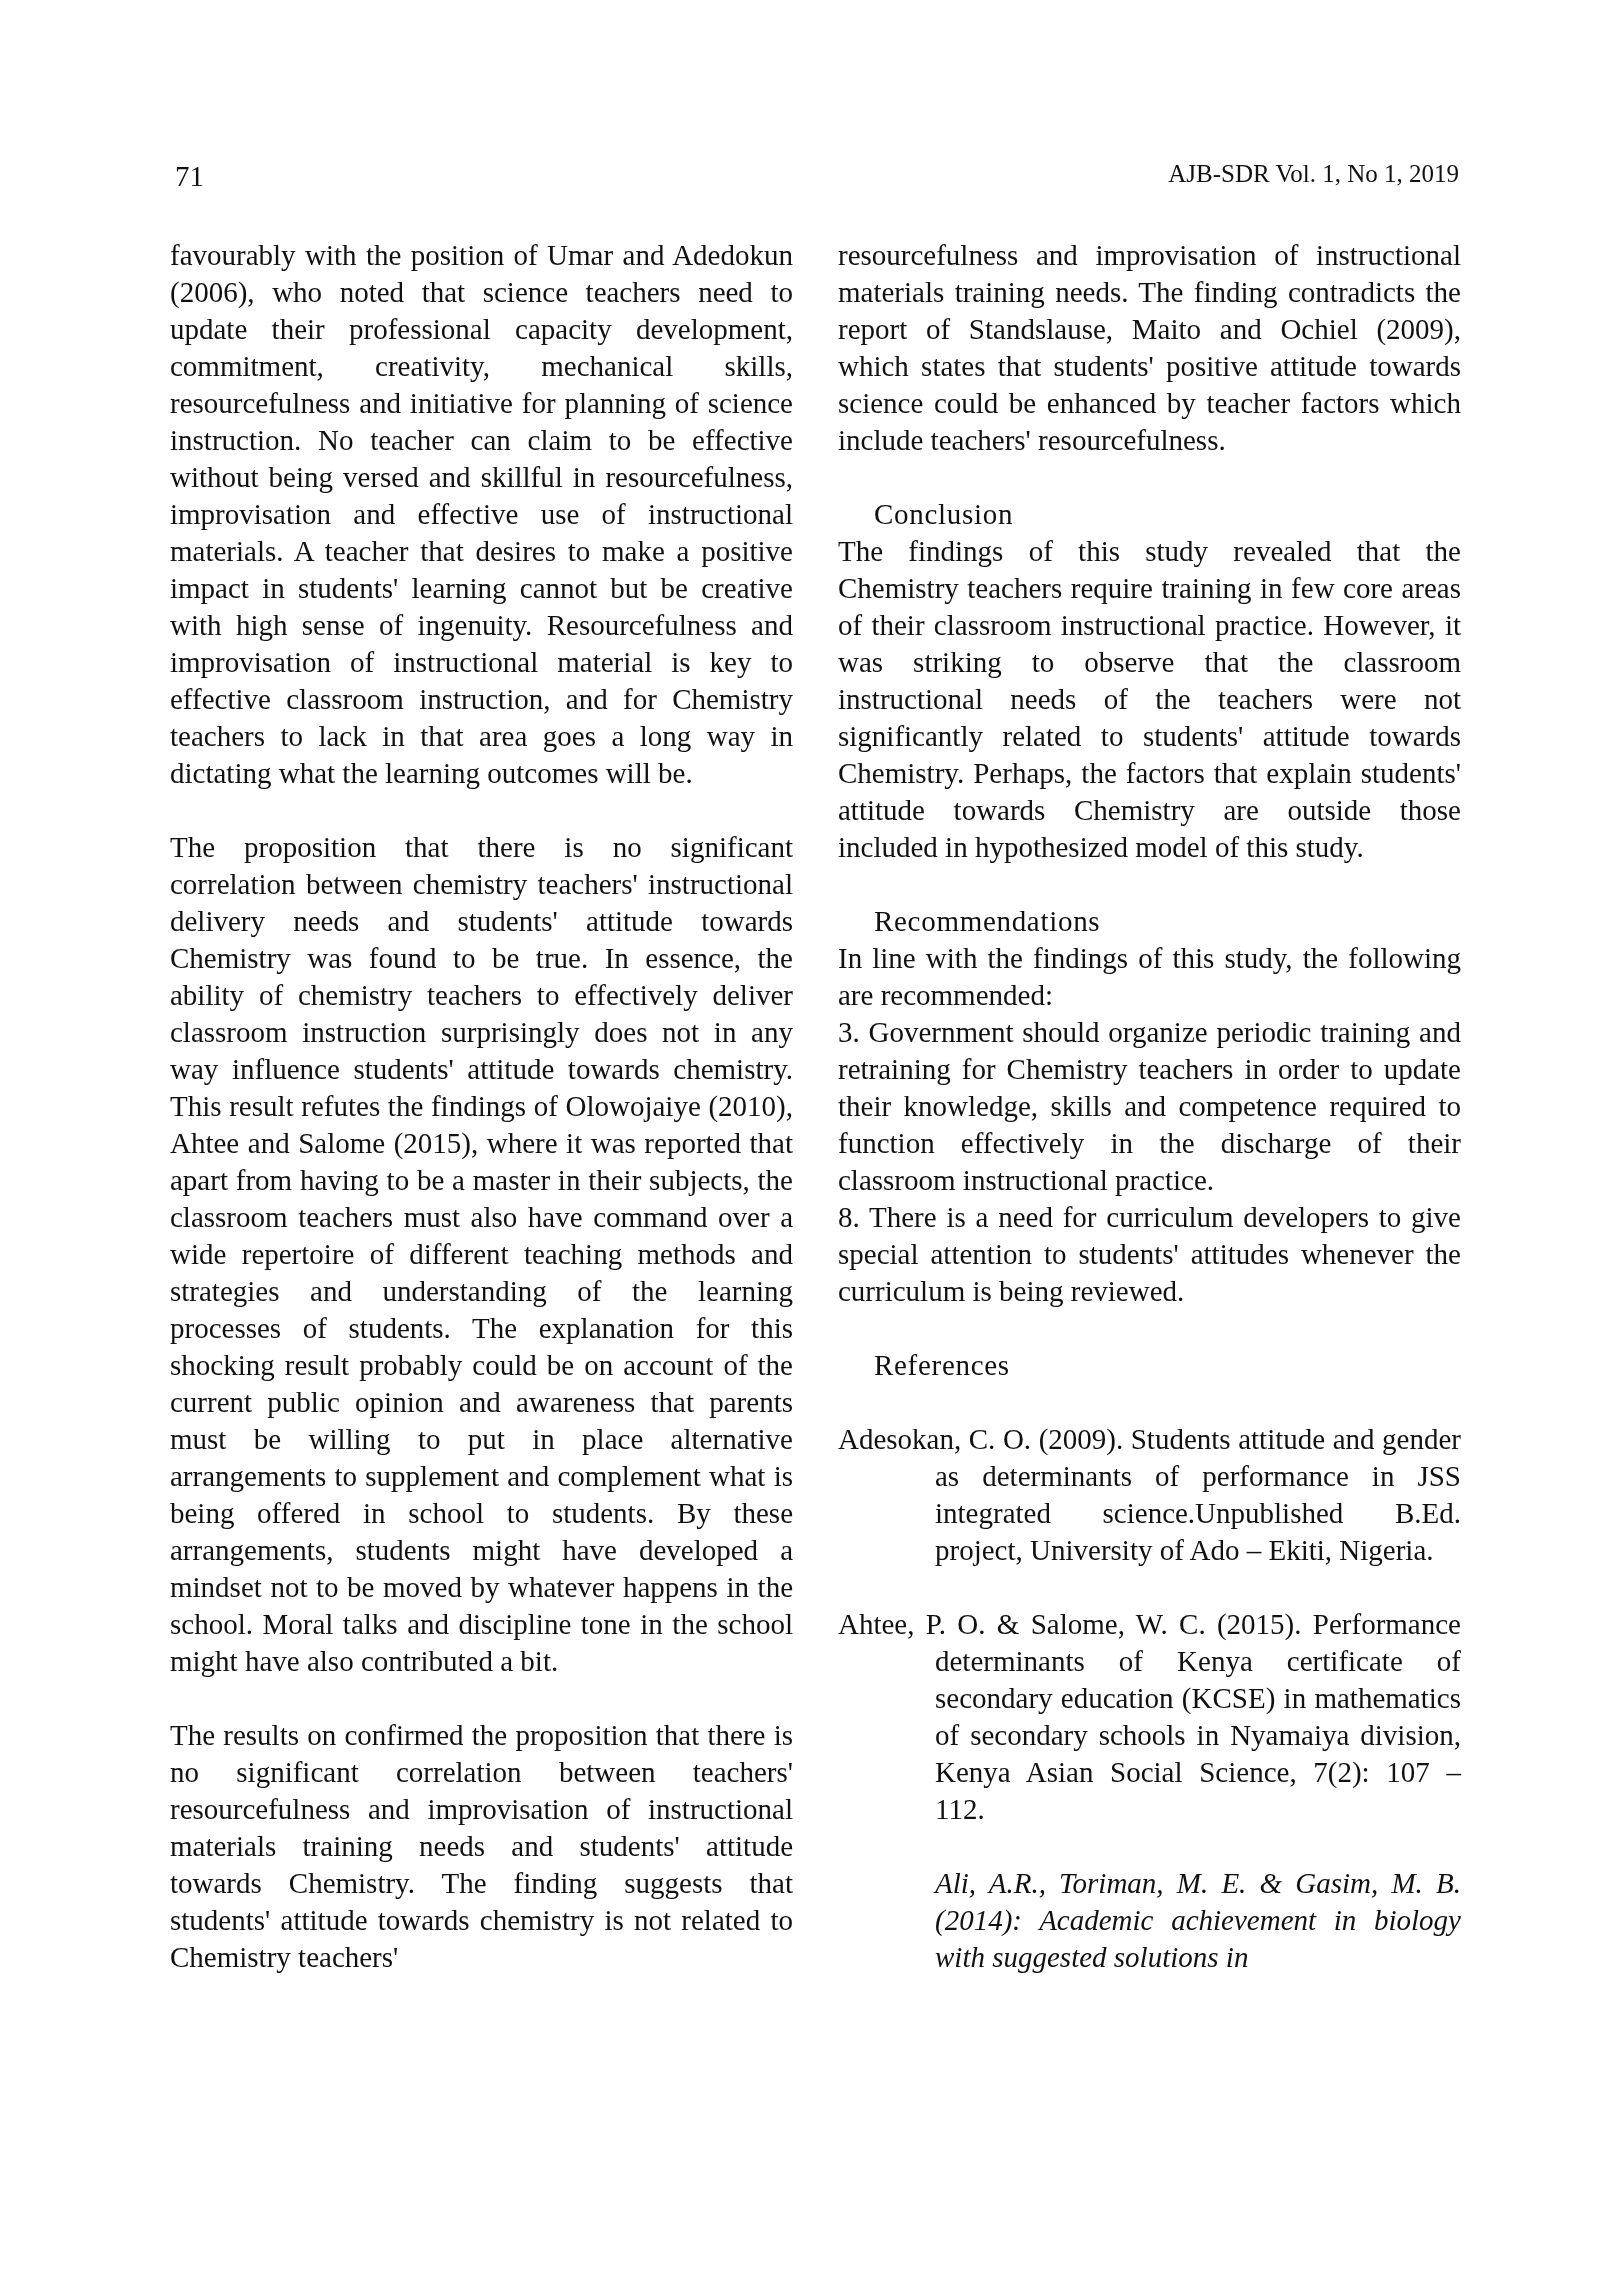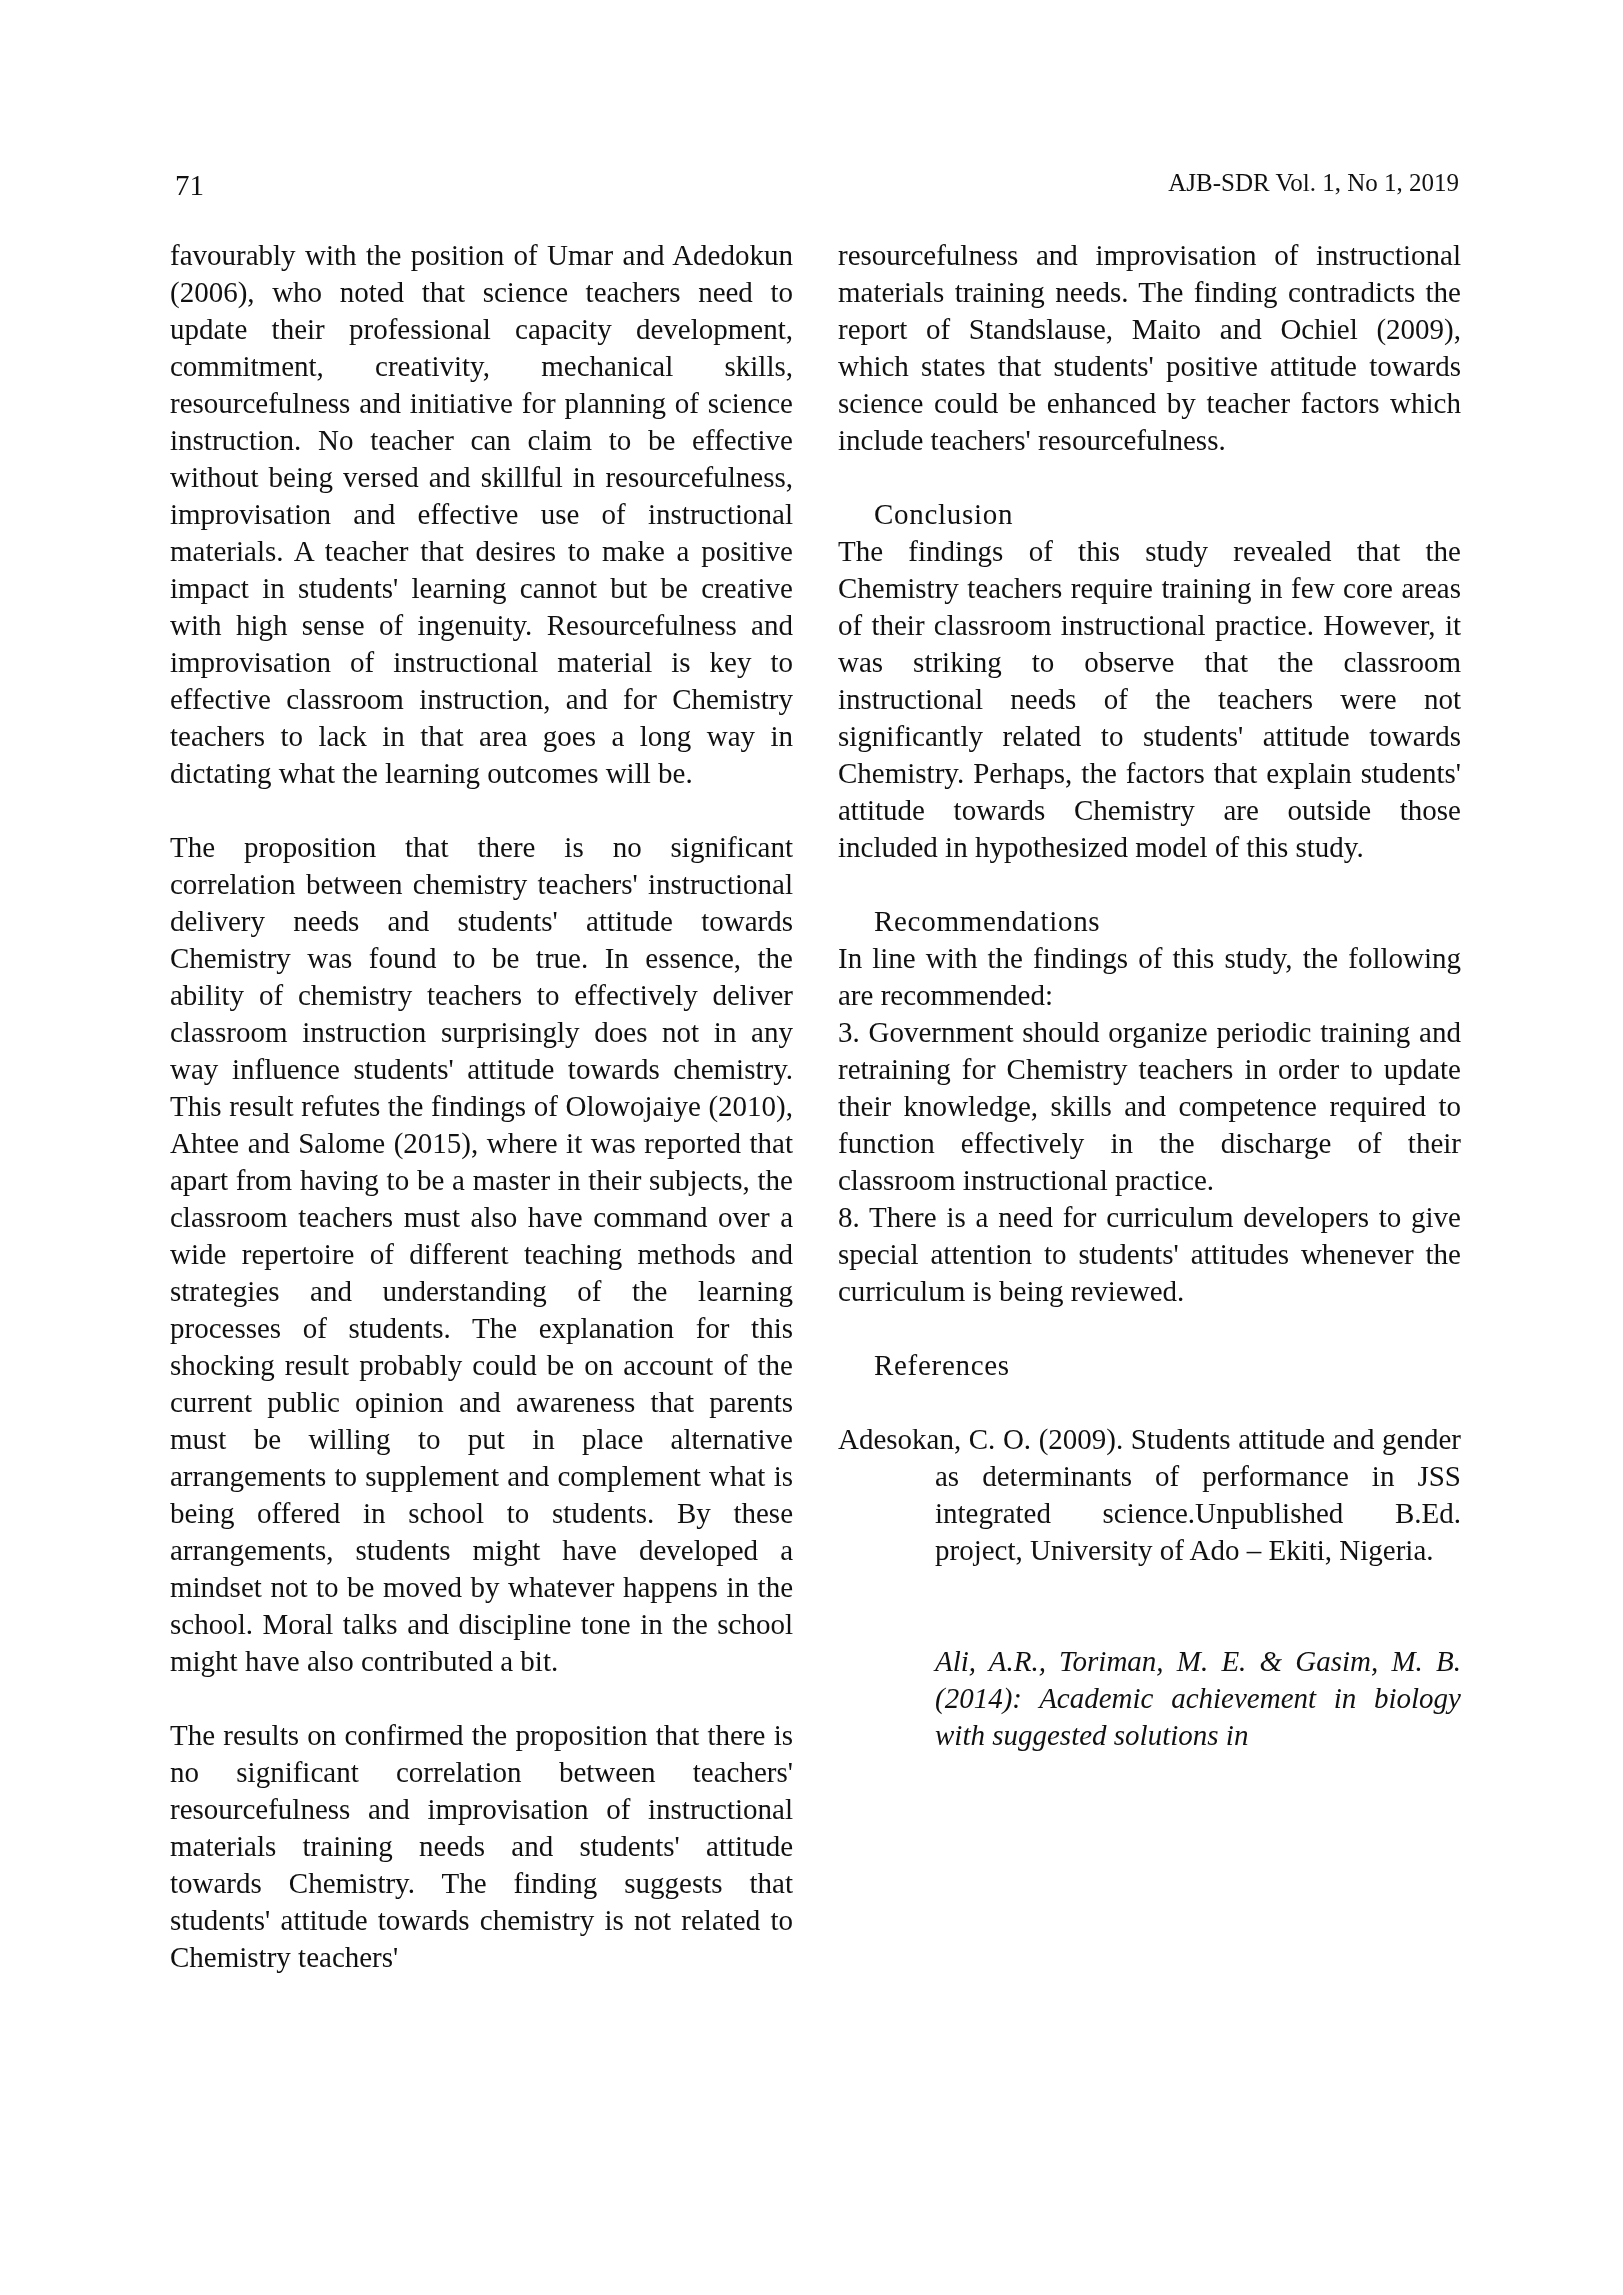--- a/index.html
+++ b/index.html
@@ -1,18 +1,18 @@
 <!DOCTYPE html>
 <html style="font-size:10.5px"><head>
 <meta charset="utf-8">
 <style>
   html, body { margin: 0; padding: 0; background: #ffffff; }
   body { width: 1623px; height: 2295px; position: relative; overflow: hidden;
          font-family: "Liberation Serif", "DejaVu Serif", serif; color: #111; }
-  .running-head { position: absolute; top: 169px; font-size: 25px; }
+  .running-head { position: absolute; top: 160px; font-size: 25px; }
   #page-number { left: 175px; font-size: 29px; }
   #journal-ref { right: 164px; }
   .col { position: absolute; top: 237px; width: 623px; font-size: 29px; line-height: 37px; text-align: justify; }
   #col-left { left: 170px; }
   #col-right { left: 838px; }
   p { margin: 0; }
   .gap { height: 37px; }
   .heading { letter-spacing: 0.7px; margin-left: 36px; }
   .ref { padding-left: 97px; text-indent: -97px; }
   .ref-cont { padding-left: 97px; font-style: italic; }
@@ -39,16 +39,17 @@
   <div class="gap"></div>
   <p class="heading">Recommendations</p>
   <p>In line with the findings of this study, the following are recommended:</p>
   <p>3. Government should organize periodic training and retraining for Chemistry teachers in order to update their knowledge, skills and competence required to function effectively in the discharge of their classroom instructional practice.</p>
   <p>8. There is a need for curriculum developers to give special attention to students' attitudes whenever the curriculum is being reviewed.</p>
   <div class="gap"></div>
   <p class="heading">References</p>
   <div class="gap"></div>
   <p class="ref">Adesokan, C. O. (2009). Students attitude and gender as determinants of performance in JSS integrated science.Unpublished B.Ed. project, University of Ado – Ekiti, Nigeria.</p>
   <div class="gap"></div>
+  <p class="ref">Ahtee, P. O. &amp; Salome, W. C. (2015). Performance determinants of Kenya certificate of secondary education (KCSE) in mathematics of secondary schools in Nyamaiya division, Kenya Asian Social Science, 7(2): 107 – 112.</p>
   <div class="gap"></div>
   <p class="ref-cont">Ali, A.R., Toriman, M. E. &amp; Gasim, M. B. (2014): Academic achievement in biology with suggested solutions in</p>
 </div>
 
 
 </body></html>

